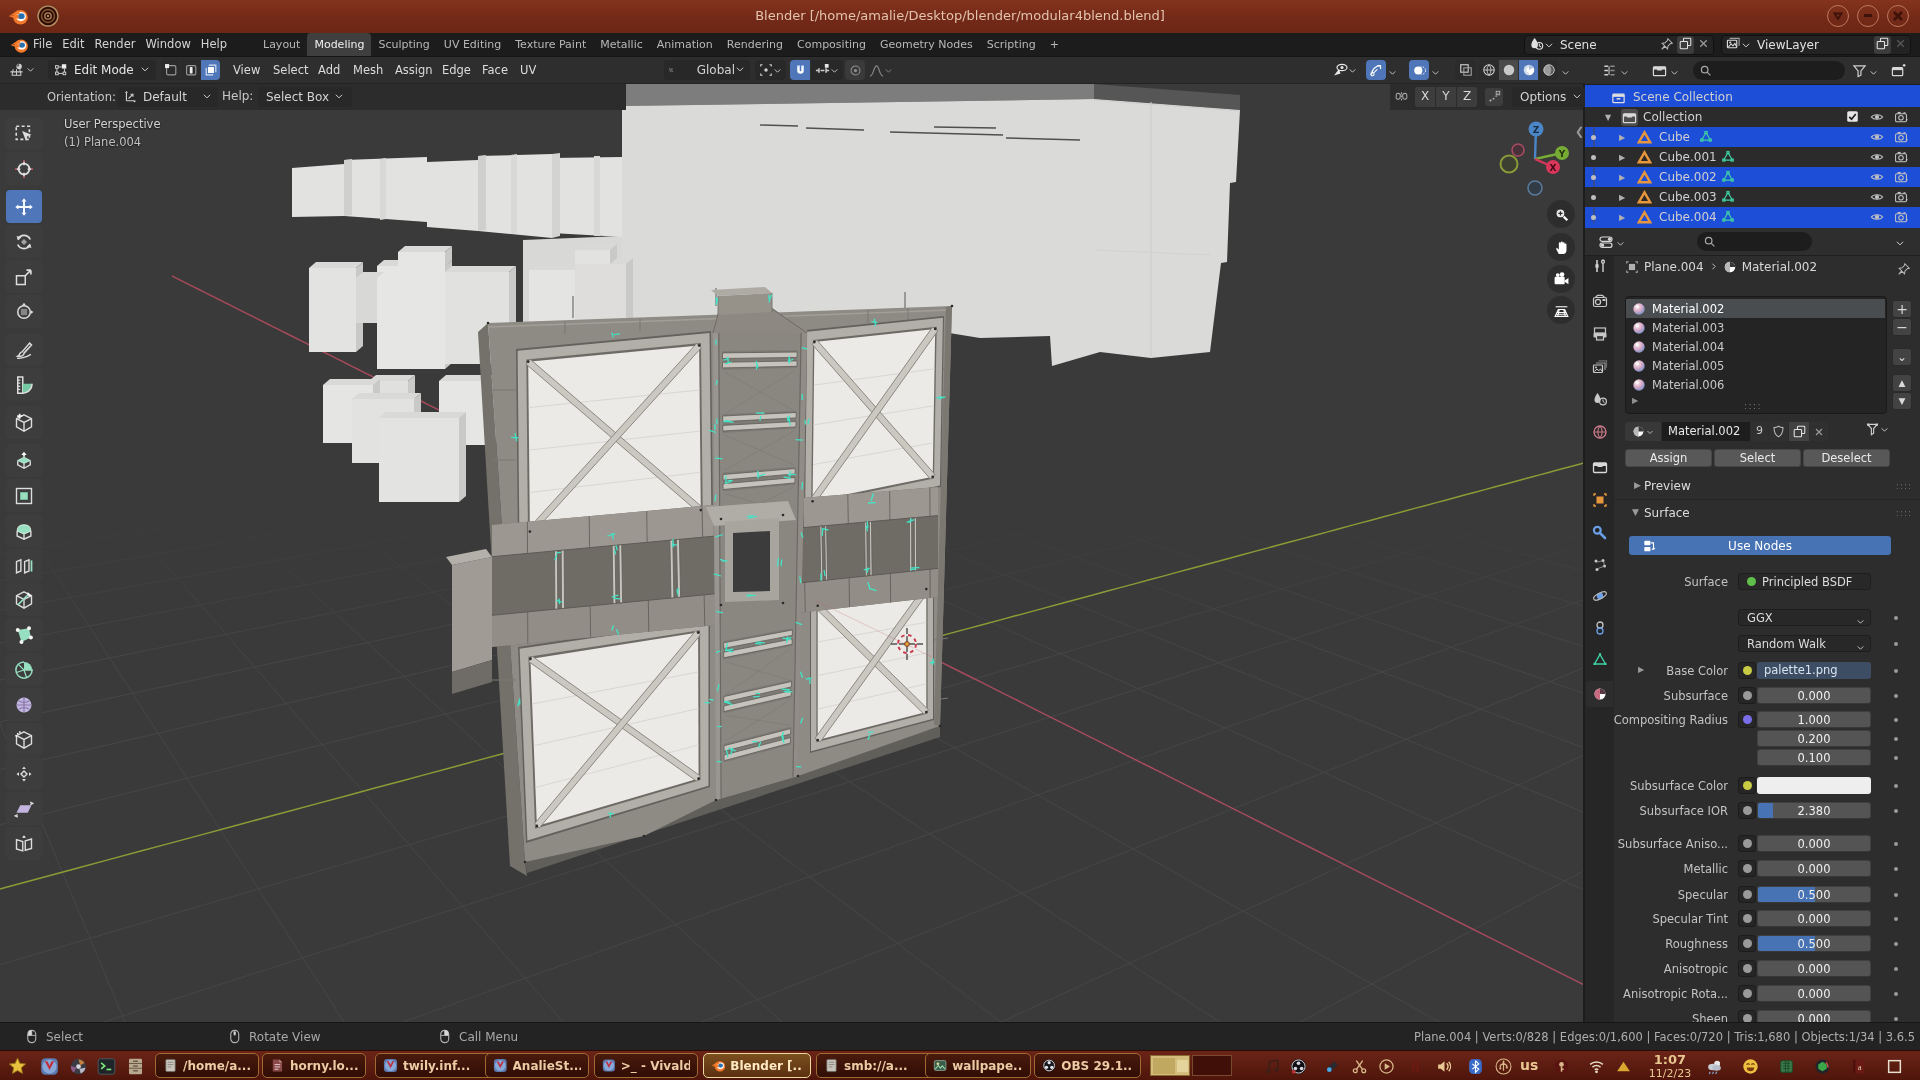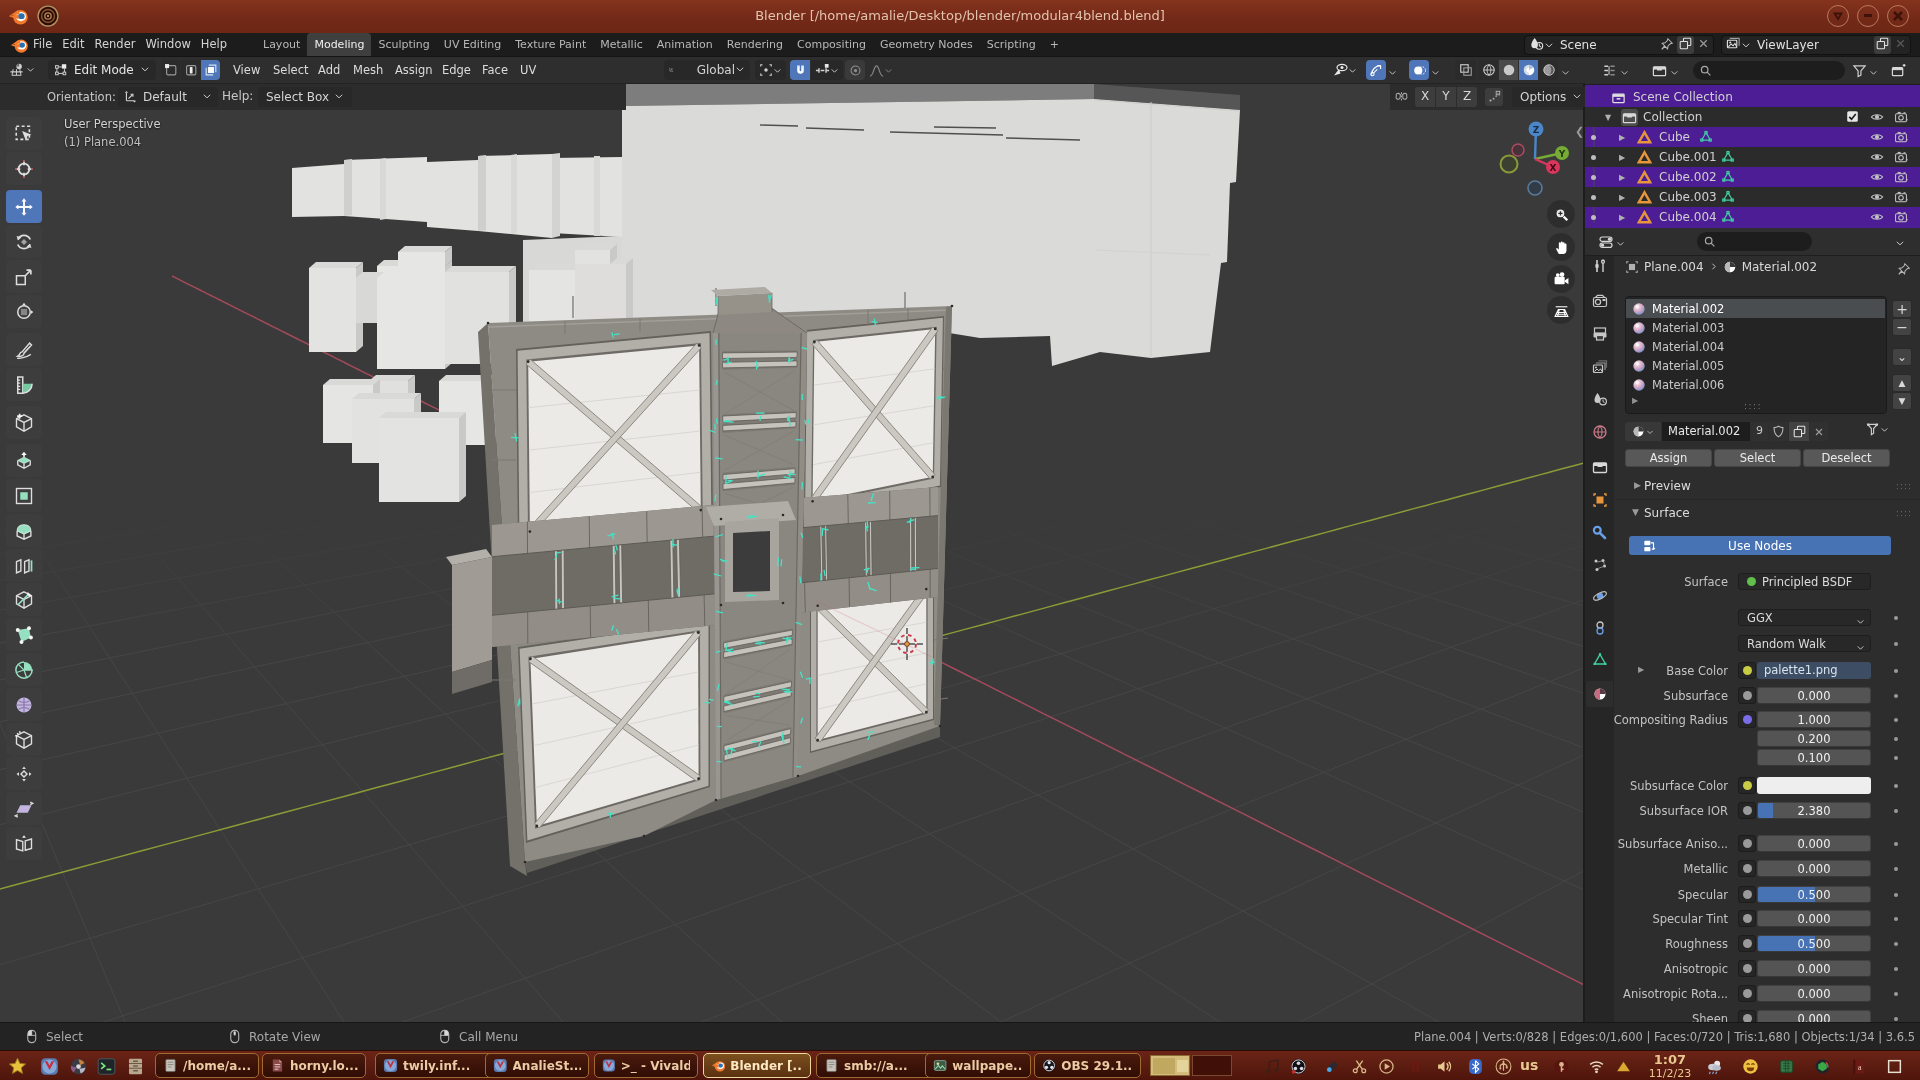--- a/index.html
+++ b/index.html
@@ -36,21 +36,21 @@
 .hbtn { display:flex; align-items:center; height:20px; border-radius:4px; }
 .dd { background:#282828; border-radius:4px; }
 
 
 .toolbtn { position:absolute; left:6px; width:36px; height:33px; background:#3d3d3d;
   border-radius:4px; display:flex; align-items:center; justify-content:center; }
 .toolbtn.active { background:#4f76b8; }
 .toolbtn svg { opacity:0.95; }
 
 
-.outliner { position:absolute; left:1585px; top:57px; width:335px; height:171px; background:#4c1d95; }
+.outliner { position:absolute; left:1585px; top:57px; width:335px; height:171px; background:#1d4ed8; }
 .outliner-hdr { position:absolute; left:0; top:0; width:335px; height:28px; background:#2e2e2e;
   border-bottom:1px solid #1e1e1e; }
 .olrow { position:absolute; left:0; width:335px; height:20px; display:flex; align-items:center; color:#cfcfcf; }
 .props { position:absolute; left:1585px; top:228px; width:335px; height:794px; background:#2d2d2d; }
 .props-nav { position:absolute; left:0; top:28px; width:29px; height:766px; background:#262626; }
 .ptab { position:absolute; left:2px; width:27px; height:26px; display:flex; align-items:center;
   justify-content:center; border-radius:3px 0 0 3px; }
 .ptab.active { background:#2d2d2d; }
 .plabel { position:absolute; color:#c3c3c3; font-size:11.5px; text-align:right; width:118px; }
 .pfield { position:absolute; background:#545454; border-radius:3px; height:17px; line-height:16px;

